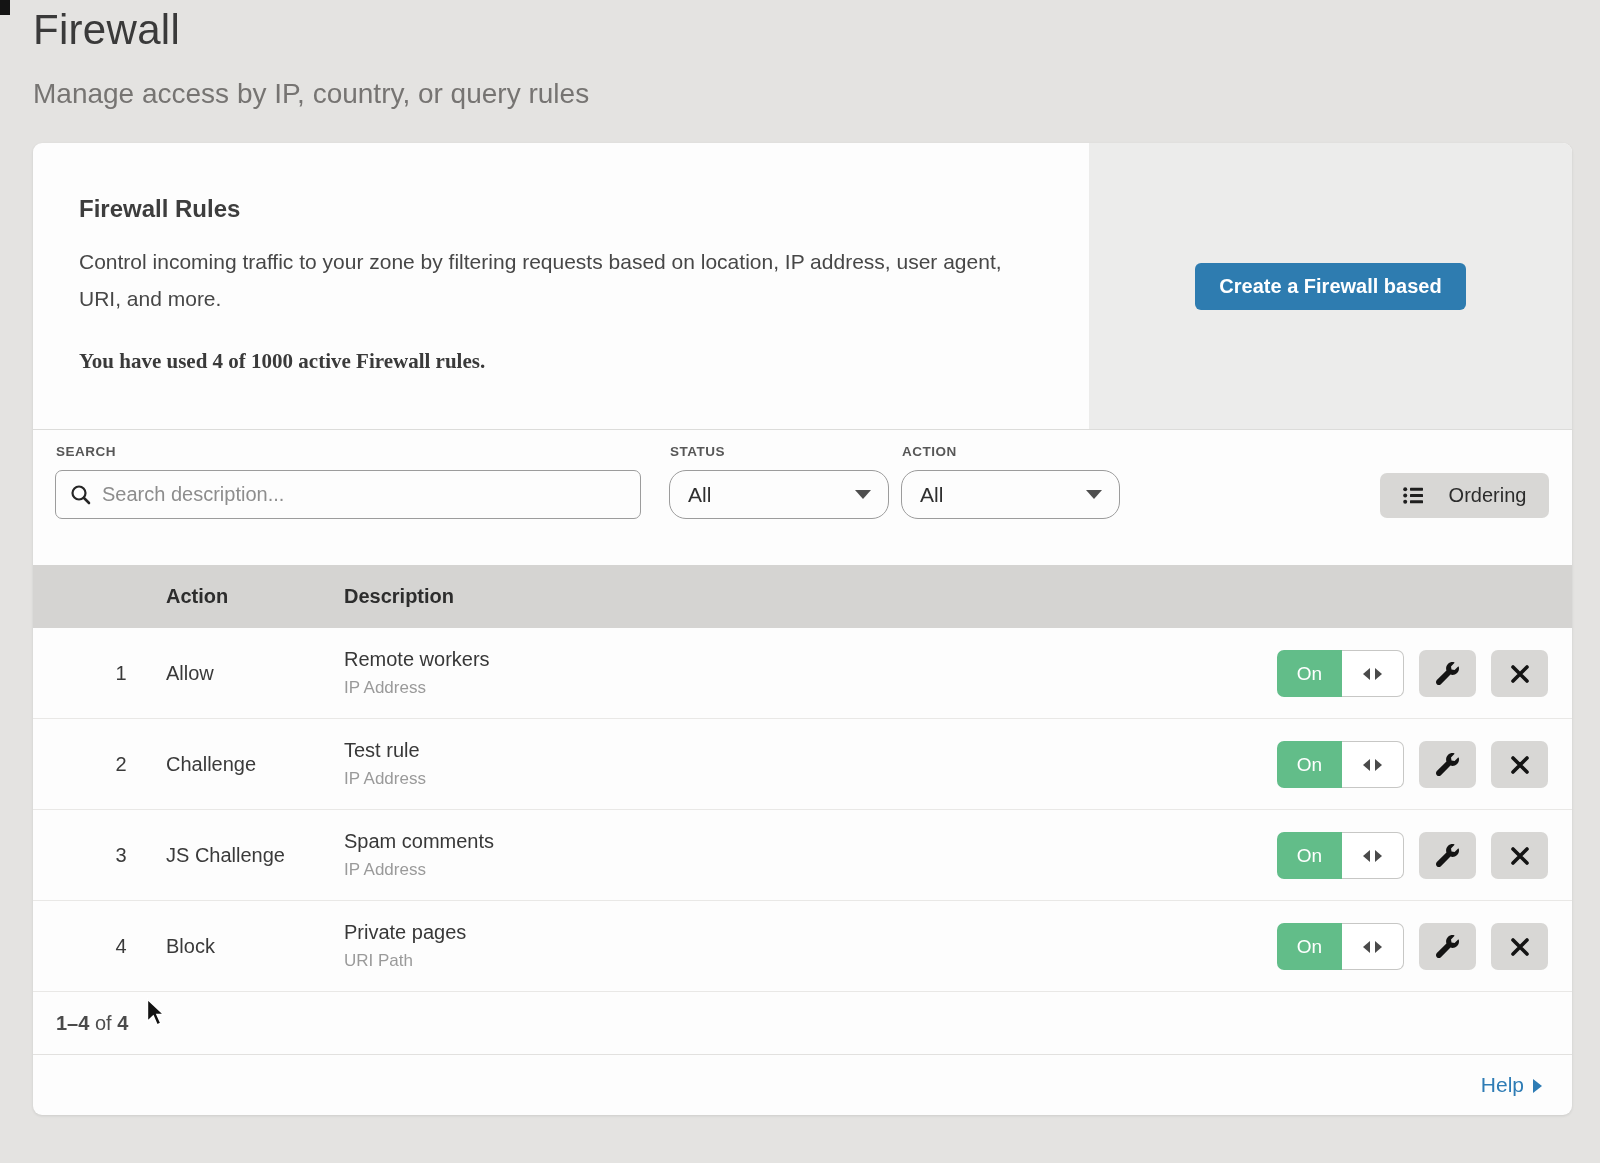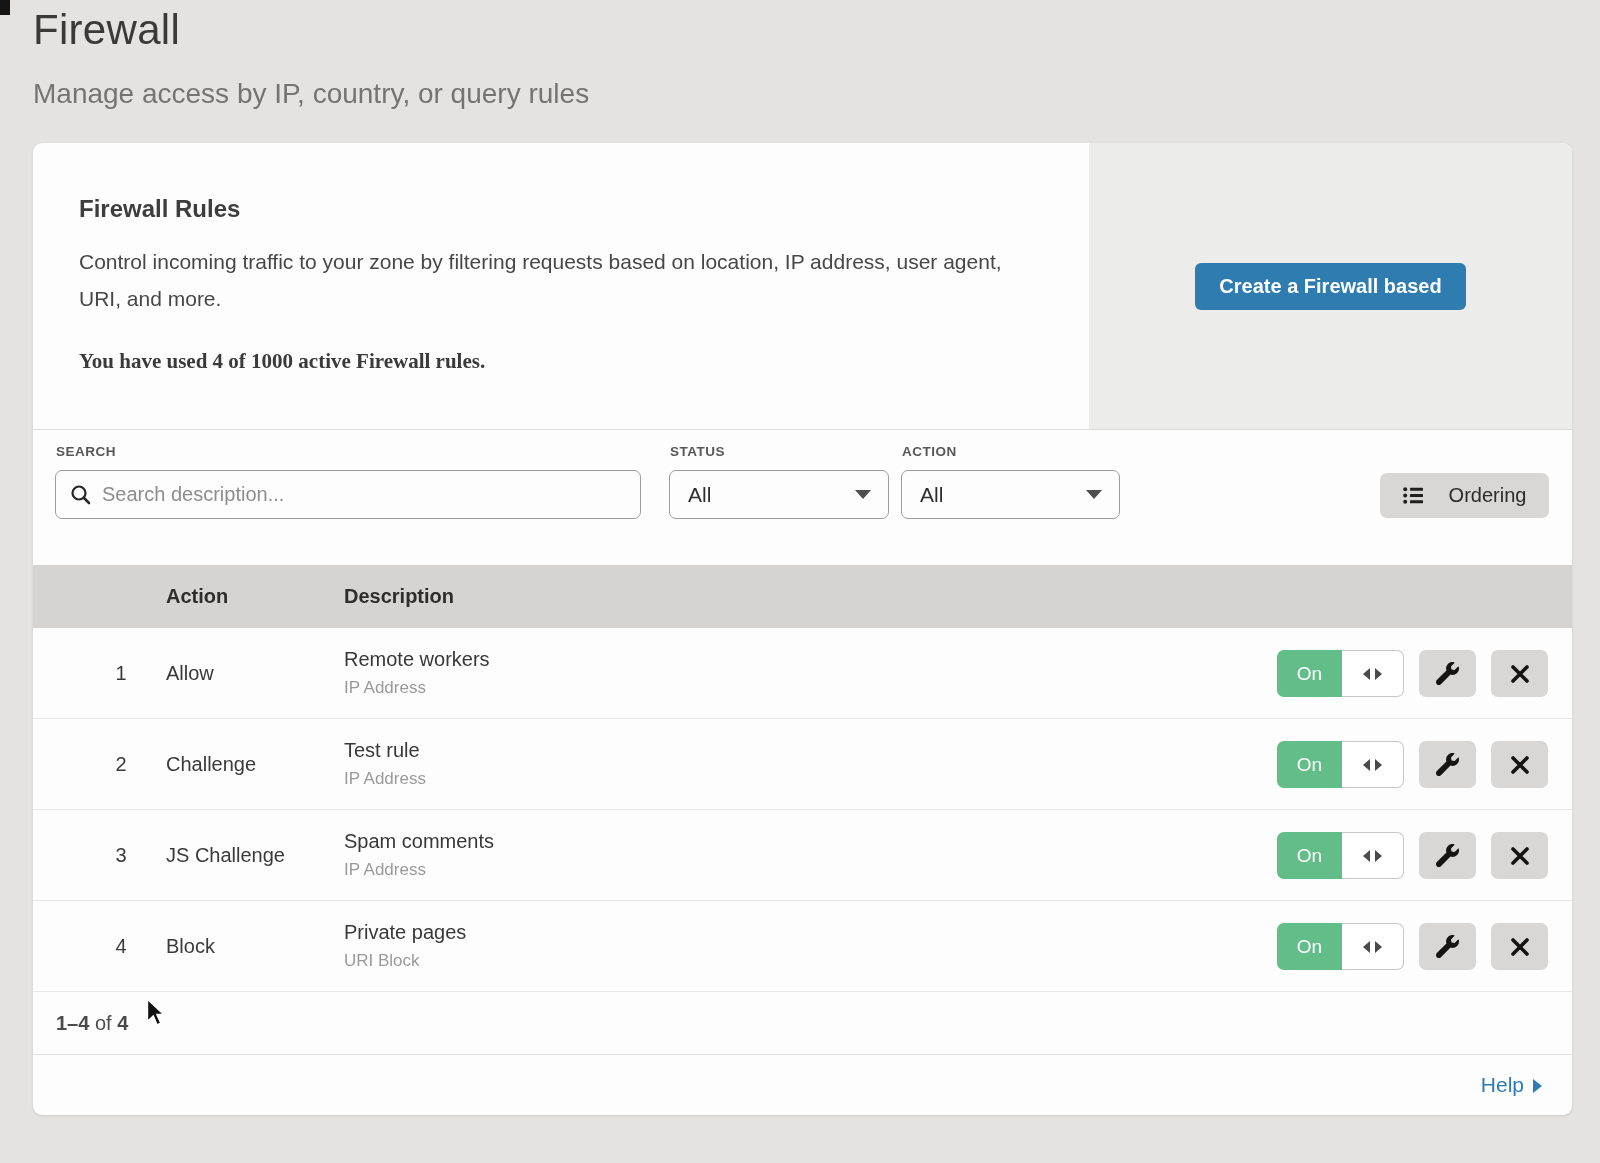--- a/index.html
+++ b/index.html
@@ -45,21 +45,21 @@
   .lbl-action { left:869px; top:14px; }
   .search-wrap { position:absolute; left:22px; top:40px; width:586px; height:49px; }
   .search-input {
     width:100%; height:100%; border:1px solid #9c9c9c; border-radius:7px;
     font-family:inherit; font-size:20px; color:#3a3a3a; padding:0 4px 0 46px; background:#fdfdfd; outline:none;
   }
   .search-input::placeholder { color:#8d8d8d; }
   .search-icon { position:absolute; left:14px; top:13px; pointer-events:none; }
   .select-box {
     position:absolute; top:40px; height:49px; background:#fdfdfd;
-    border:1px solid #9c9c9c; border-radius:7px;
+    border:1px solid #9c9c9c; border-radius:17px;
     display:flex; align-items:center; justify-content:space-between;
     padding:0 17px 0 18px; font-size:21px; color:#2f2f2f; cursor:pointer;
   }
   .sel-status { left:636px; width:220px; }
   .sel-action { left:868px; width:219px; }
   .caret-down { width:0; height:0; border-left:8px solid transparent; border-right:8px solid transparent; border-top:9px solid #4e4e4e; }
   .ordering-btn {
     position:absolute; left:1347px; top:43px; width:169px; height:45px;
     background:#d8d7d5; border:none; border-radius:7px; cursor:pointer;
     display:flex; align-items:center; justify-content:center; gap:25px;
@@ -245,21 +245,21 @@
           </svg>
       </button>
     </div>
   </div>
 
   <div class="row">
     <span class="cell-num">4</span>
     <span class="cell-action">Block</span>
     <div class="cell-desc">
       <div class="desc-title">Private pages</div>
-      <div class="desc-sub">URI Block</div>
+      <div class="desc-sub">URI Path</div>
     </div>
     <div class="controls">
       <div class="toggle">
         <span class="toggle-on">On</span>
         <span class="toggle-handle">
             <i class="tri-l"></i>
             <i class="tri-r"></i>
           </span>
       </div>
       <button class="icon-btn">

